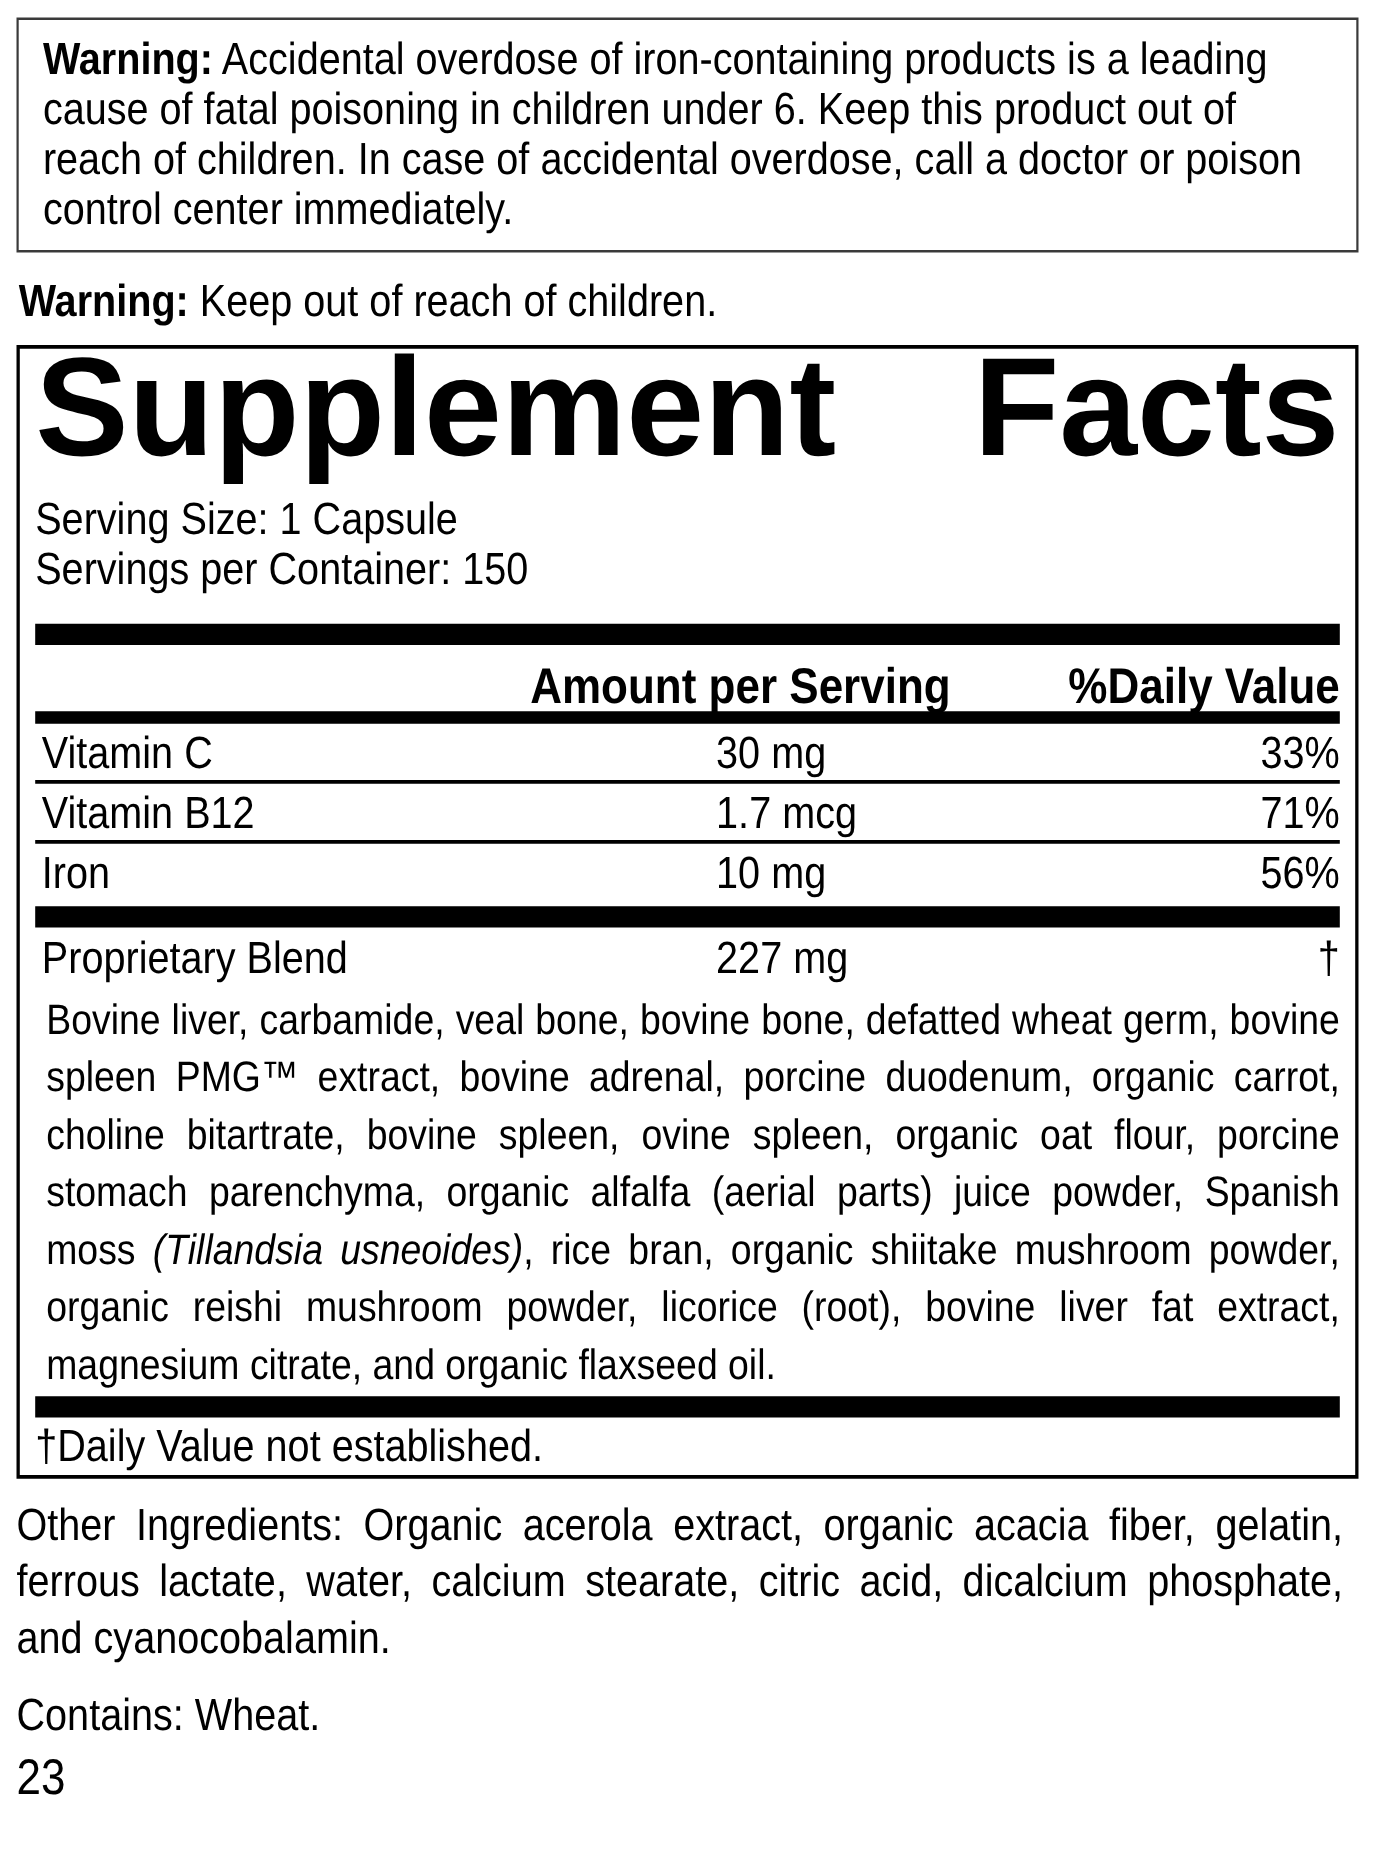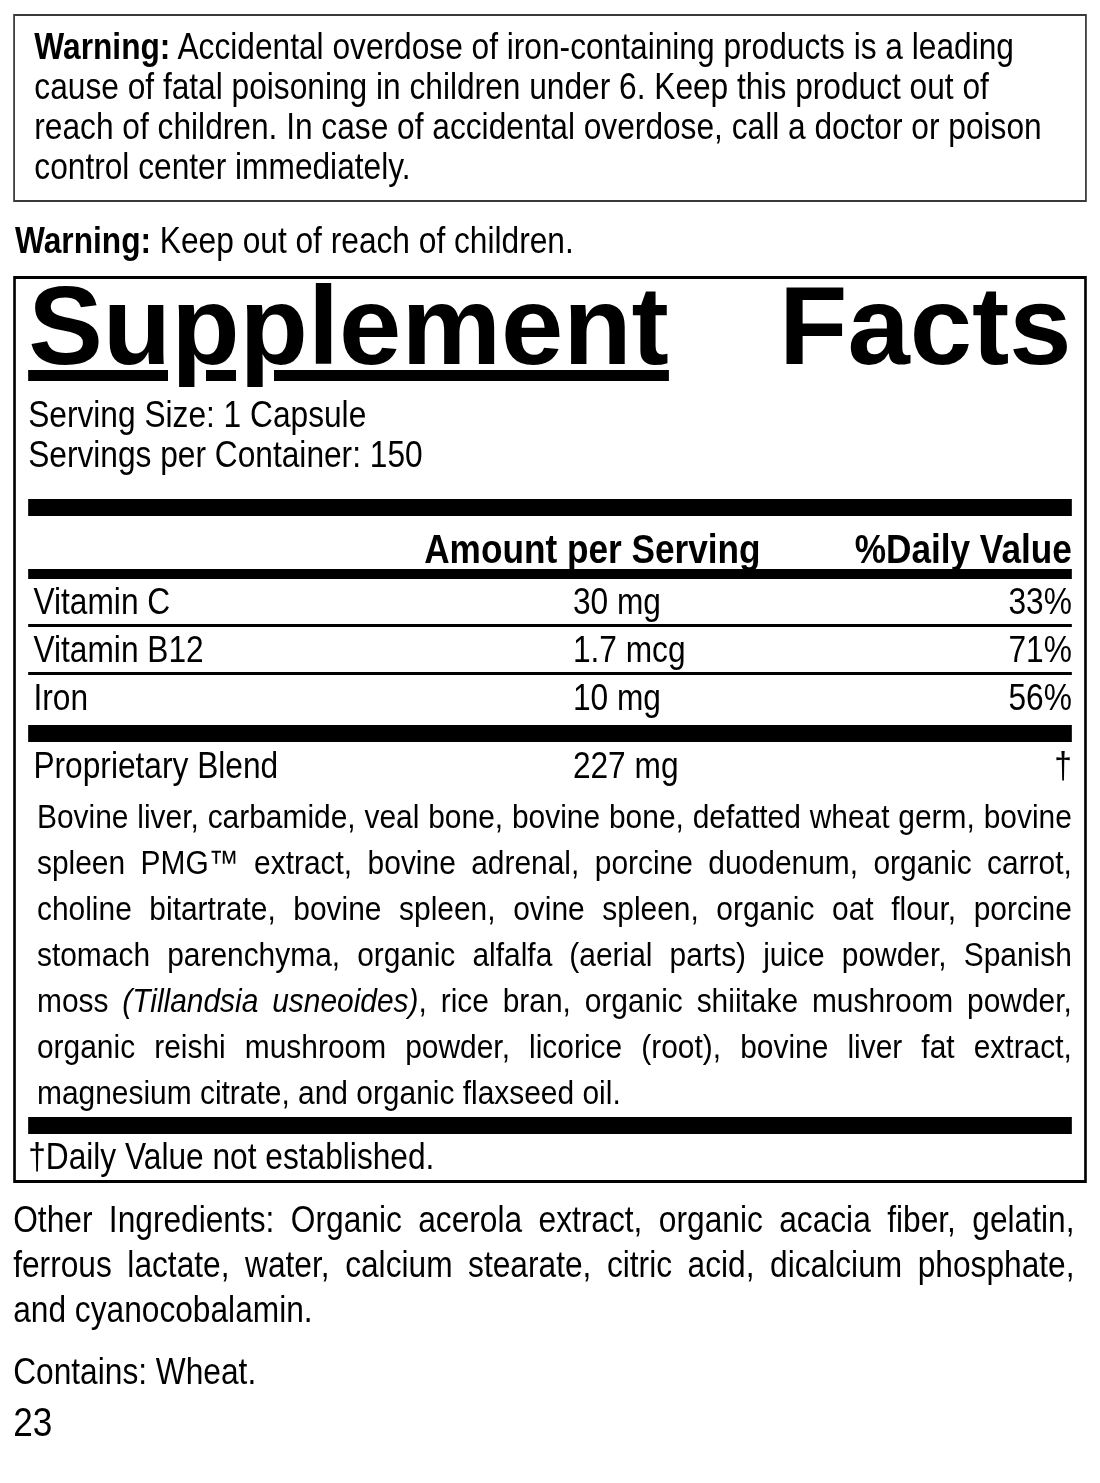--- a/index.html
+++ b/index.html
@@ -30,21 +30,21 @@
     border:3px solid #000;
     padding:0 14px 4px 14px;
   }
   .facts-title{
     display:flex;justify-content:space-between;
     font-weight:bold;font-size:112px;line-height:114px;
     margin:-10px 0 0 0;
     white-space:nowrap;
   }
   .tw{display:inline-block;}
-  .tw-left{transform:scaleX(1.136);transform-origin:0 50%;text-decoration:underline;}
+  .tw-left{transform:scaleX(1.136);transform-origin:0 50%;}
   .tw-right{transform:scaleX(1.136);transform-origin:100% 50%;margin-left:28px;}
   .serving{font-size:36px;line-height:40px;}
   .serving-first{margin-top:12px;}
   .bar{background:#000;}
   .bar1{height:17px;margin-top:24px;}
   .bar2{height:10px;}
   .bar4{height:17px;margin-top:2px;}
   .facts-header{display:flex;align-items:baseline;padding-top:13px;height:53px;box-sizing:border-box;font-size:40px;line-height:40px;font-weight:bold;}
   .fh-spacer{flex:0 0 450px;}
   .fh-dv{margin-left:auto;}

